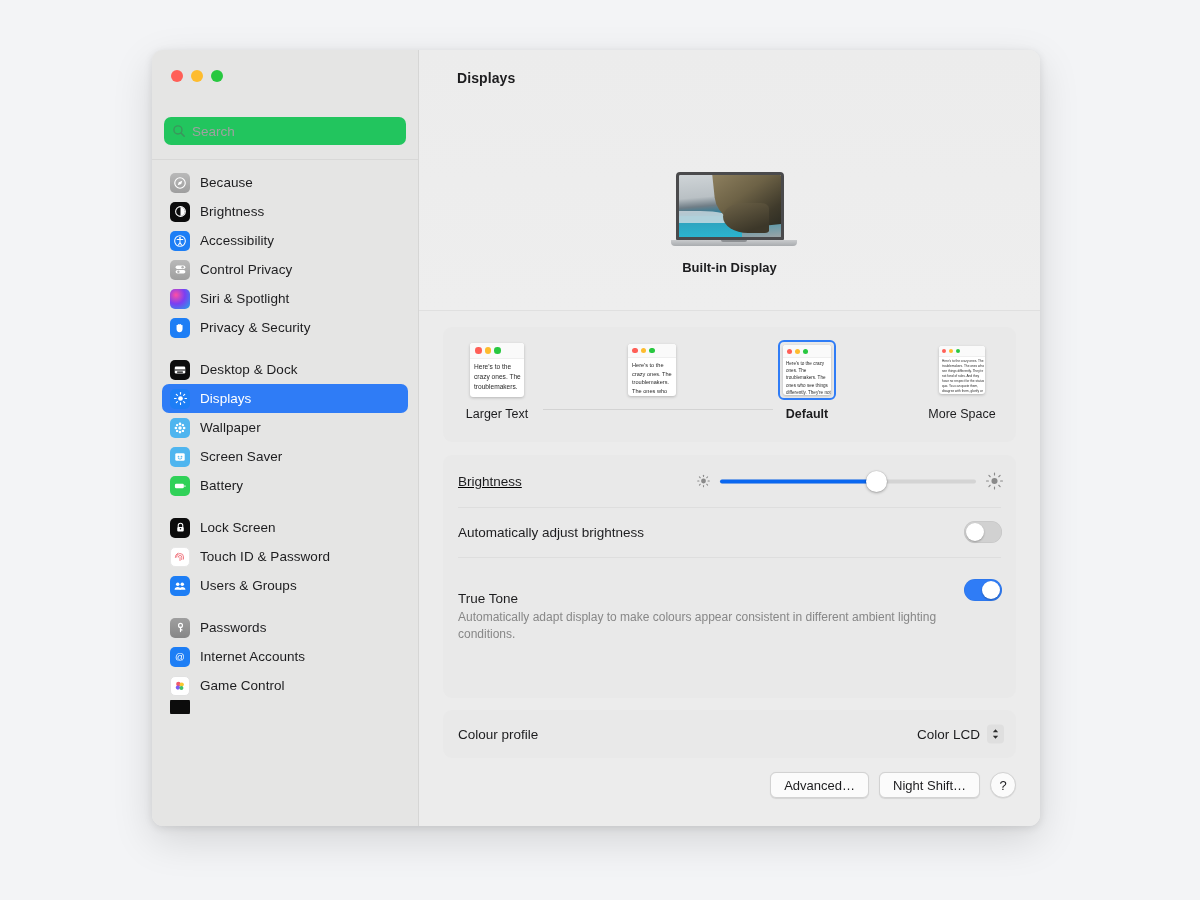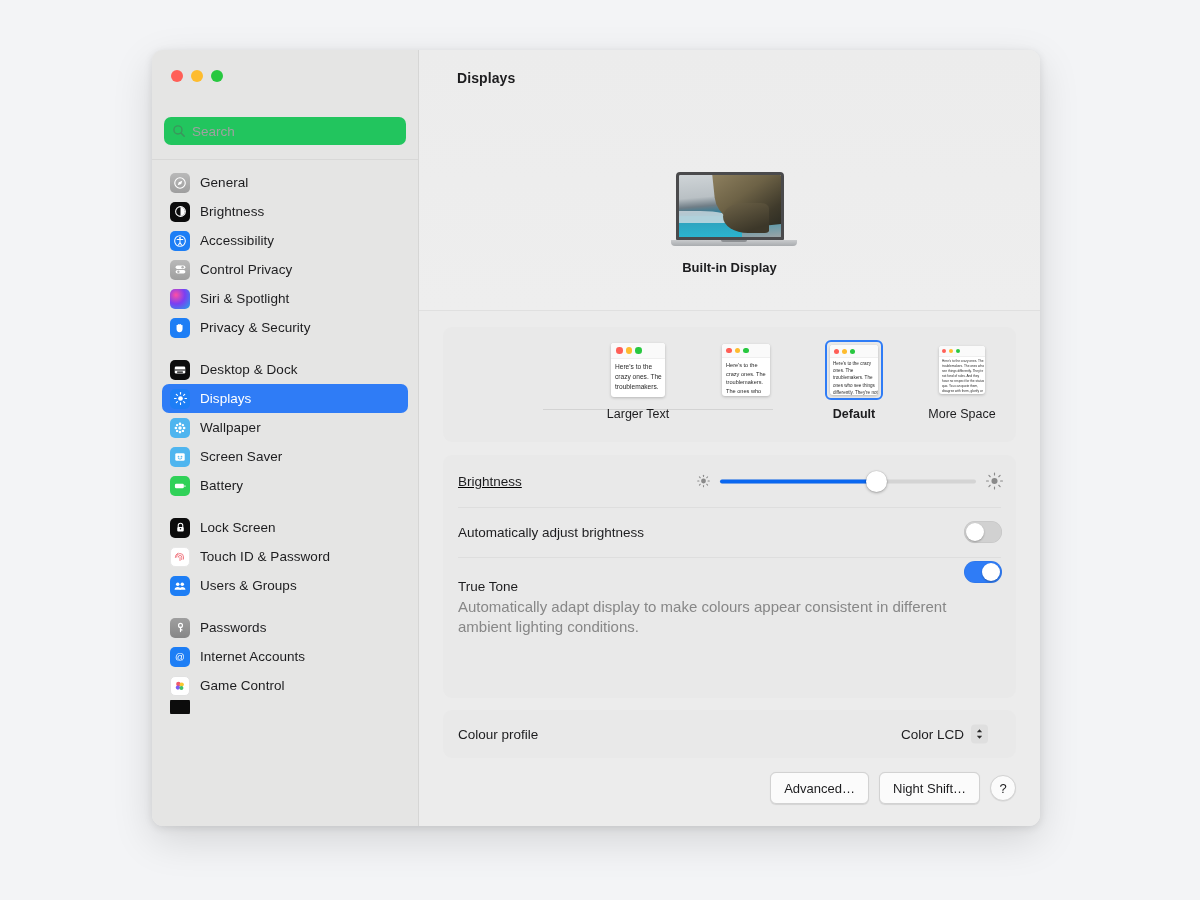--- a/index.html
+++ b/index.html
@@ -262,21 +262,21 @@
   #scale-card { top: 277px; height: 115px; }
   #brightness-card { top: 405px; height: 243px; }
   #colour-card { top: 660px; height: 48px; }
 
   
   .scale-row {
     position: absolute;
     inset: 0;
     display: flex;
     align-items: flex-start;
-    justify-content: flex-end;
+    justify-content: space-between;
     padding-top: 12px;
     box-sizing: border-box;
   }
   .scale-opt {
     width: 108px;
     text-align: center;
     position: relative;
     cursor: default;
   }
   .thumb-box {
@@ -341,21 +341,21 @@
     position: absolute;
     left: 15px; right: 15px;
     height: 1px;
     background: #dedede;
   }
   .row-label {
     font-size: 13.5px;
     color: #1d1d1f;
   }
   .row-sub {
-    font-size: 15px;
+    font-size: 12px;
     color: #878787;
     line-height: 1.35;
     margin-top: 3px;
     max-width: 500px;
   }
 
   
   .slider-wrap {
     position: absolute;
     left: 253px;
@@ -409,21 +409,21 @@
     width: 18px; height: 18px;
     border-radius: 50%;
     background: #fff;
     box-shadow: 0 1px 2px rgba(0,0,0,0.28);
   }
   .toggle.on .tknob { left: 18px; }
 
   
   .popup {
     position: absolute;
-    right: 28px;
+    right: 12px;
     top: 50%;
     transform: translateY(-50%);
     display: flex;
     align-items: center;
     gap: 7px;
     cursor: default;
   }
   .popup-value {
     font-size: 13.5px;
     color: #1d1d1f;
@@ -443,21 +443,21 @@
     right: 24px;
     top: 722px;
     display: flex;
     align-items: center;
     gap: 10px;
   }
   .btn {
     background: #fbfbfb;
     border: 0.5px solid #d2d2d2;
     border-radius: 6px;
-    height: 32px;
+    height: 26px;
     padding: 0 13px;
     font-family: inherit;
     font-size: 13px;
     color: #1d1d1f;
     box-shadow: 0 0.5px 1px rgba(0,0,0,0.10);
     cursor: default;
     white-space: nowrap;
   }
   .btn-help {
     width: 26px; height: 26px;
@@ -492,21 +492,21 @@
     <div class="nav">
 
       <div class="nav-group">
         <div class="nav-item">
           <span class="ico ic-grey">
             <svg width="14" height="14" viewBox="0 0 16 16">
                 <circle cx="8" cy="8" r="6" fill="none" stroke="#fff" stroke-width="1.3"></circle>
                 <path d="M10.6 5.4 6.6 7 5.4 10.6 9.4 9z" fill="#fff"></path>
               </svg>
           </span>
-          <span class="lbl">General</span>
+          <span class="lbl">Because</span>
         </div>
         <div class="nav-item">
           <span class="ico ic-black">
             <svg width="13" height="13" viewBox="0 0 16 16">
                 <circle cx="8" cy="8" r="6" fill="none" stroke="#fff" stroke-width="1.3"></circle>
                 <path d="M8 2.6a5.4 5.4 0 0 1 0 10.8z" fill="#fff"></path>
               </svg>
           </span>
           <span class="lbl">Brightness</span>
         </div>
@@ -816,21 +816,21 @@
 
       <div class="row" style="top:52px;height:50px;">
         <span class="row-label">Automatically adjust brightness</span>
         <div class="toggle">
           <div class="tknob"></div>
         </div>
       </div>
 
       <div class="row-sep" style="top:102px;"></div>
 
-      <div class="row" style="top:92px;height:90px;align-items:flex-end;padding-top:13px;">
+      <div class="row" style="top:110px;height:90px;align-items:center;padding-top:13px;">
         <div>
           <div class="row-label">True Tone</div>
           <div class="row-sub">Automatically adapt display to make colours appear consistent in different ambient lighting conditions.</div>
         </div>
         <div class="toggle on" style="top:14px;">
           <div class="tknob"></div>
         </div>
       </div>
 
     </div>

